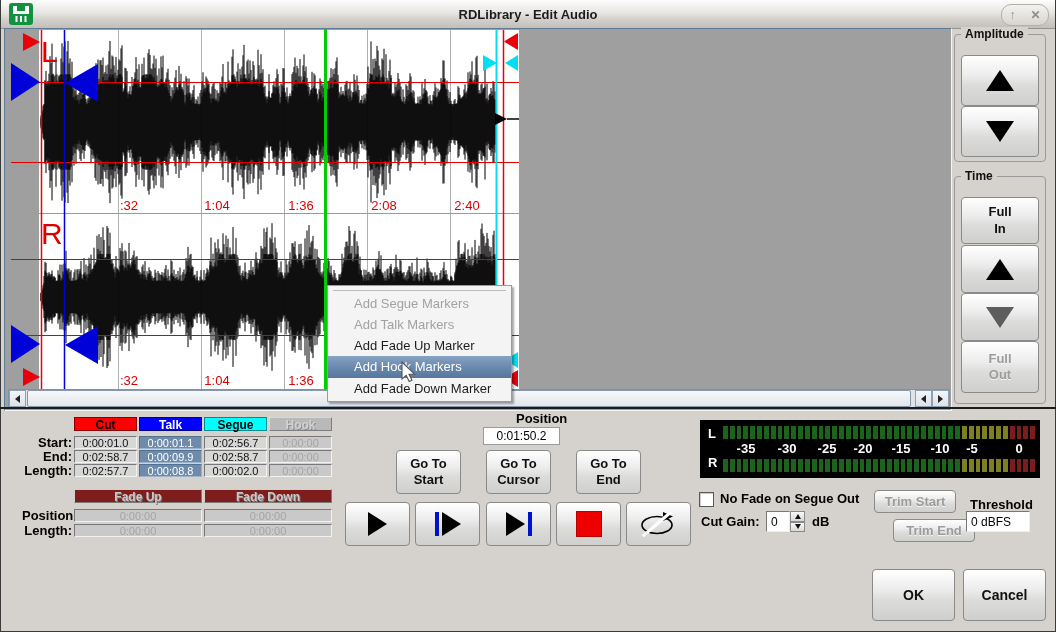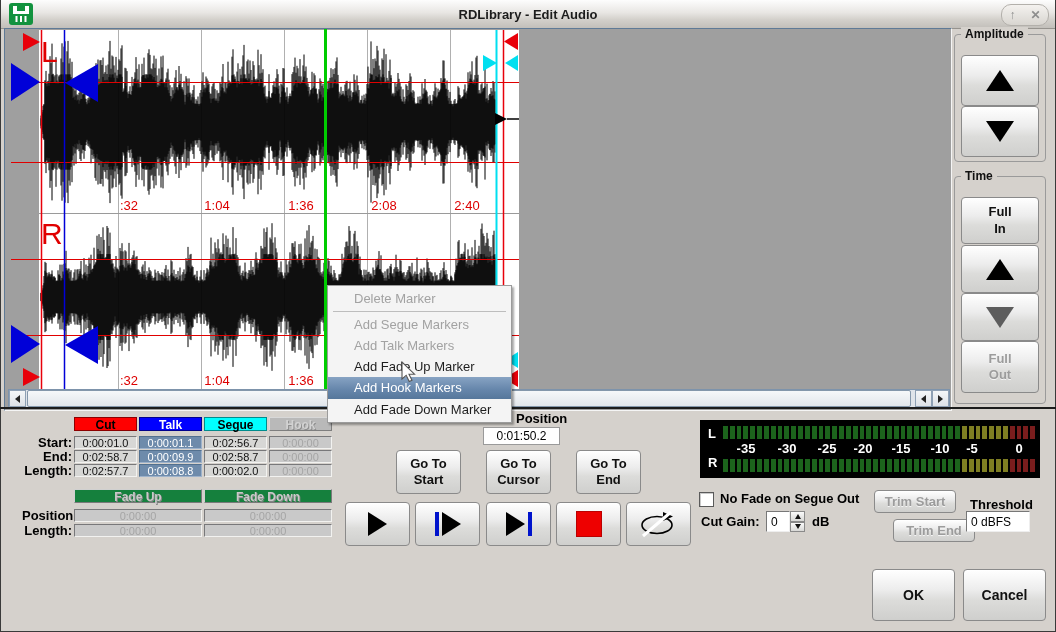--- a/index.html
+++ b/index.html
@@ -52,21 +52,21 @@
 
   
   .trow{position:absolute;left:22px;display:flex;gap:2px;}
   .tlab{width:50px;font-size:13px;font-weight:bold;color:#000;text-align:right;line-height:14px;}
   .hdr{width:63px;height:14px;font-size:12px;font-weight:bold;line-height:14px;text-align:center;
     border:1px solid rgba(0,0,0,.45);box-sizing:border-box;}
   .hdr.cut{background:#ff0000;color:#000;}
   .hdr.talk{background:#0000ff;color:#fff;}
   .hdr.segue{background:#00ffff;color:#000;}
   .hdr.hook{background:#b9b9b9;color:#d2d2d2;text-shadow:1px 1px 0 #8e8e8e;border-color:#d8d8d8 #7e7e7e #7e7e7e #d8d8d8;}
-  .hdr.fade{width:128px;background:#15803d;color:#c9c9c9;text-shadow:1px 1px 0 #848484;border-color:#d0d0d0 #7a7a7a #7a7a7a #d0d0d0;}
+  .hdr.fade{width:128px;background:#7f1d1d;color:#c9c9c9;text-shadow:1px 1px 0 #848484;border-color:#d0d0d0 #7a7a7a #7a7a7a #d0d0d0;}
   .cell{width:63px;height:13px;font-size:11px;line-height:13px;text-align:center;color:#101010;
     background:#d7d7d5;border:1px solid;border-color:#78787a #f2f2f0 #f2f2f0 #78787a;box-sizing:border-box;}
   .cell.talkv{background:#6e8bab;color:#fff;border-color:#52708f #9db2cb #9db2cb #52708f;}
   .cell.dis{background:#c9c9c9;color:#a5a5a5;}
   .cell.wide{width:128px;}
 
   
   .pos-label{font-size:13px;font-weight:bold;color:#000;}
   .pos-field{width:75px;height:16px;background:#fff;border:1px solid #9a9a9a;font-size:12px;line-height:16px;text-align:center;color:#000;}
 
@@ -471,21 +471,20 @@
   </div>
 
   <div class="abs btn" style="left:872px;top:569px;width:81px;height:50px;font-size:14px;">
     <span>OK</span>
   </div>
   <div class="abs btn" style="left:963px;top:569px;width:81px;height:50px;font-size:14px;">
     <span>Cancel</span>
   </div>
 
   <div class="abs menu">
-    <div class="mi dis">Delete Marker</div>
     <div class="msep"></div>
     <div class="mi dis">Add Segue Markers</div>
     <div class="mi dis">Add Talk Markers</div>
     <div class="mi">Add Fade Up Marker</div>
     <div class="mi hl">Add Hook Markers</div>
     <div class="mi">Add Fade Down Marker</div>
   </div>
 
   <svg class="abs cursor" style="left:401px;top:361px;" width="16" height="22">
     <path d="M1,1 L1,18 L5.2,14.3 L8.2,20.6 L11,19.2 L8,13.2 L13.5,13.2 Z" fill="#fff" stroke="#555" stroke-width="1.1"></path>

